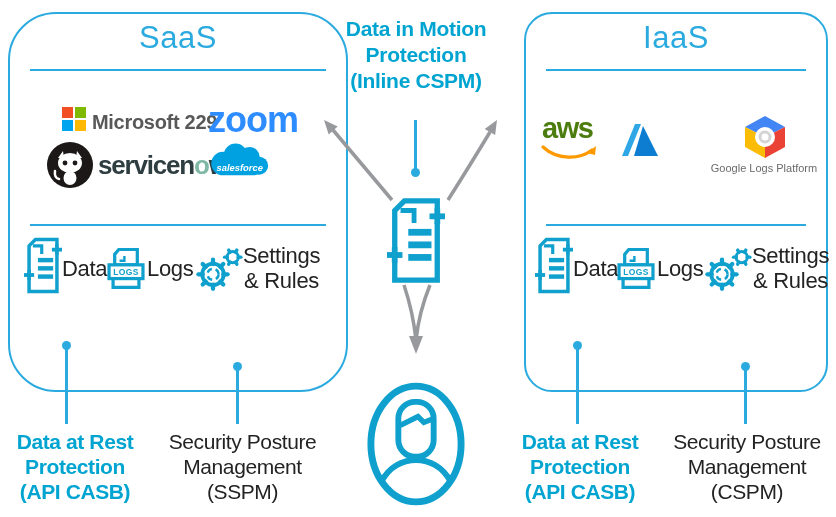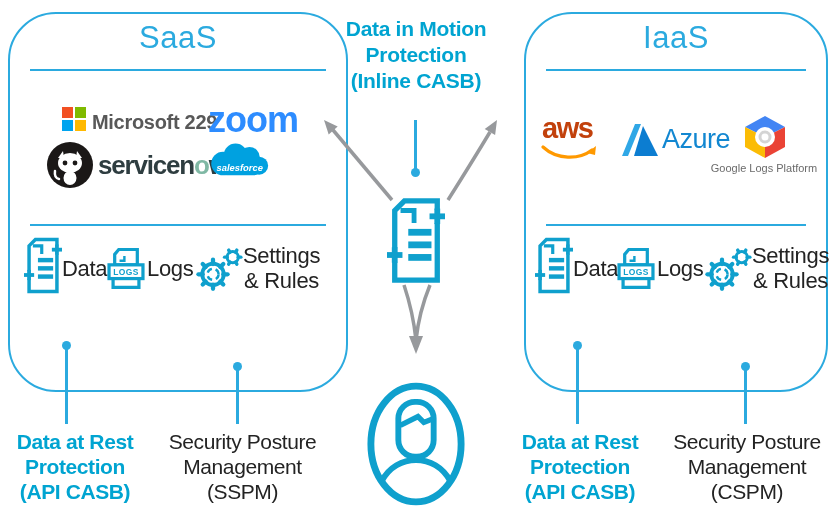--- a/index.html
+++ b/index.html
@@ -4,36 +4,36 @@
 <style>
   html,body{margin:0;padding:0;background:#fff;}
   .canvas{position:relative;width:836px;height:517px;background:#fff;overflow:hidden;
           font-family:"Liberation Sans",sans-serif;color:#232323;}
   .abs{position:absolute;}
 
   
   .cloud-box{position:absolute;top:12px;height:380px;border:2px solid #2BAADF;
              border-radius:48px;background:#fff;box-sizing:border-box;}
   .box-saas{left:8px;width:340px;}
-  .box-iaas{left:524px;width:304px;}
+  .box-iaas{left:524px;width:304px;border-radius:28px;}
   .box-title{position:absolute;top:6px;left:0;right:0;text-align:center;
              font-size:31px;color:#2BAADF;letter-spacing:.5px;}
   .divider{position:absolute;left:20px;right:20px;height:2px;background:#2BAADF;}
   .d1{top:55px;} .d2{top:210px;}
 
   
   .logo{position:absolute;}
   .ms-squares{left:52px;top:93px;}
   .ms-text{left:82px;top:97px;font-size:20px;font-weight:600;color:#585858;letter-spacing:-.3px;}
   .zoom-text{left:178px;top:85px;font-size:36px;font-weight:bold;color:#2D8CFF;letter-spacing:-1px;margin-left:20px;}
   .github{left:36px;top:127px;}
   .snow-text{left:88px;top:136px;font-size:26px;font-weight:bold;color:#2E3D40;letter-spacing:-1.2px;}
   .snow-o{color:#7FB8A4;}
   .sf{left:196px;top:126px;}
-  .aws-text{left:16px;top:98px;font-size:29px;font-weight:bold;color:#c2410c;letter-spacing:-1.5px;}
+  .aws-text{left:16px;top:98px;font-size:29px;font-weight:bold;color:#4d7c0f;letter-spacing:-1.5px;}
   .aws-swoosh{left:15px;top:130px;}
   .azure-mark{left:96px;top:108px;}
   .azure-text{left:136px;top:110px;font-size:27px;color:#1287D1;letter-spacing:-.5px;}
   .gcp-hex{left:216px;top:102px;}
   .gcp-caption{left:178px;top:148px;width:120px;text-align:center;font-size:11px;color:#6B6B6B;}
 
   
   .icon-group{position:absolute;top:222px;width:90px;display:flex;align-items:center;}
   .icon-slot{height:58px;display:flex;align-items:flex-end;justify-content:center;}
   .icon-label{margin-top:6px;font-size:22px;line-height:25px;text-align:center;
@@ -217,21 +217,20 @@
     <div class="box-title">IaaS</div>
     <div class="divider d1"></div>
 
     <div class="logo aws-text">aws</div>
     <svg class="logo aws-swoosh" width="56" height="18">
         <use href="#sym-aws-swoosh"></use>
       </svg>
     <svg class="logo azure-mark" width="36" height="36">
         <use href="#sym-azure"></use>
       </svg>
-    <div class="logo azure-text">Azure</div>
     <svg class="logo gcp-hex" width="46" height="42">
         <use href="#sym-gcp"></use>
       </svg>
     <div class="logo gcp-caption">Google Logs Platform</div>
 
     <div class="divider d2"></div>
 
     <div class="icon-group" style="left:9px">
       <div class="icon-slot">
           <svg width="38" height="57">
@@ -254,21 +253,21 @@
             <use href="#sym-gear"></use>
           </svg>
         </div>
       <div class="icon-label">Settings
 &amp; Rules</div>
     </div>
   </div>
 
   <div class="center-title">Data in Motion
 Protection
-(Inline CASB)</div>
+(Inline CSPM)</div>
   <div class="vline" style="left:414px;top:120px;height:51px"></div>
   <div class="cdot" style="left:411px;top:168px"></div>
 
   <svg class="abs" style="left:300px;top:100px" width="240" height="265" viewBox="0 0 240 265">
     <g stroke="#97999C" stroke-width="3.5" fill="none">
       <path d="M92,100 Q60,62 33,30"></path>
       <path d="M148,100 Q172,62 190,32"></path>
       <path d="M104,185 Q113,212 116,240"></path>
       <path d="M130,185 Q119,212 116,240"></path>
     </g>

